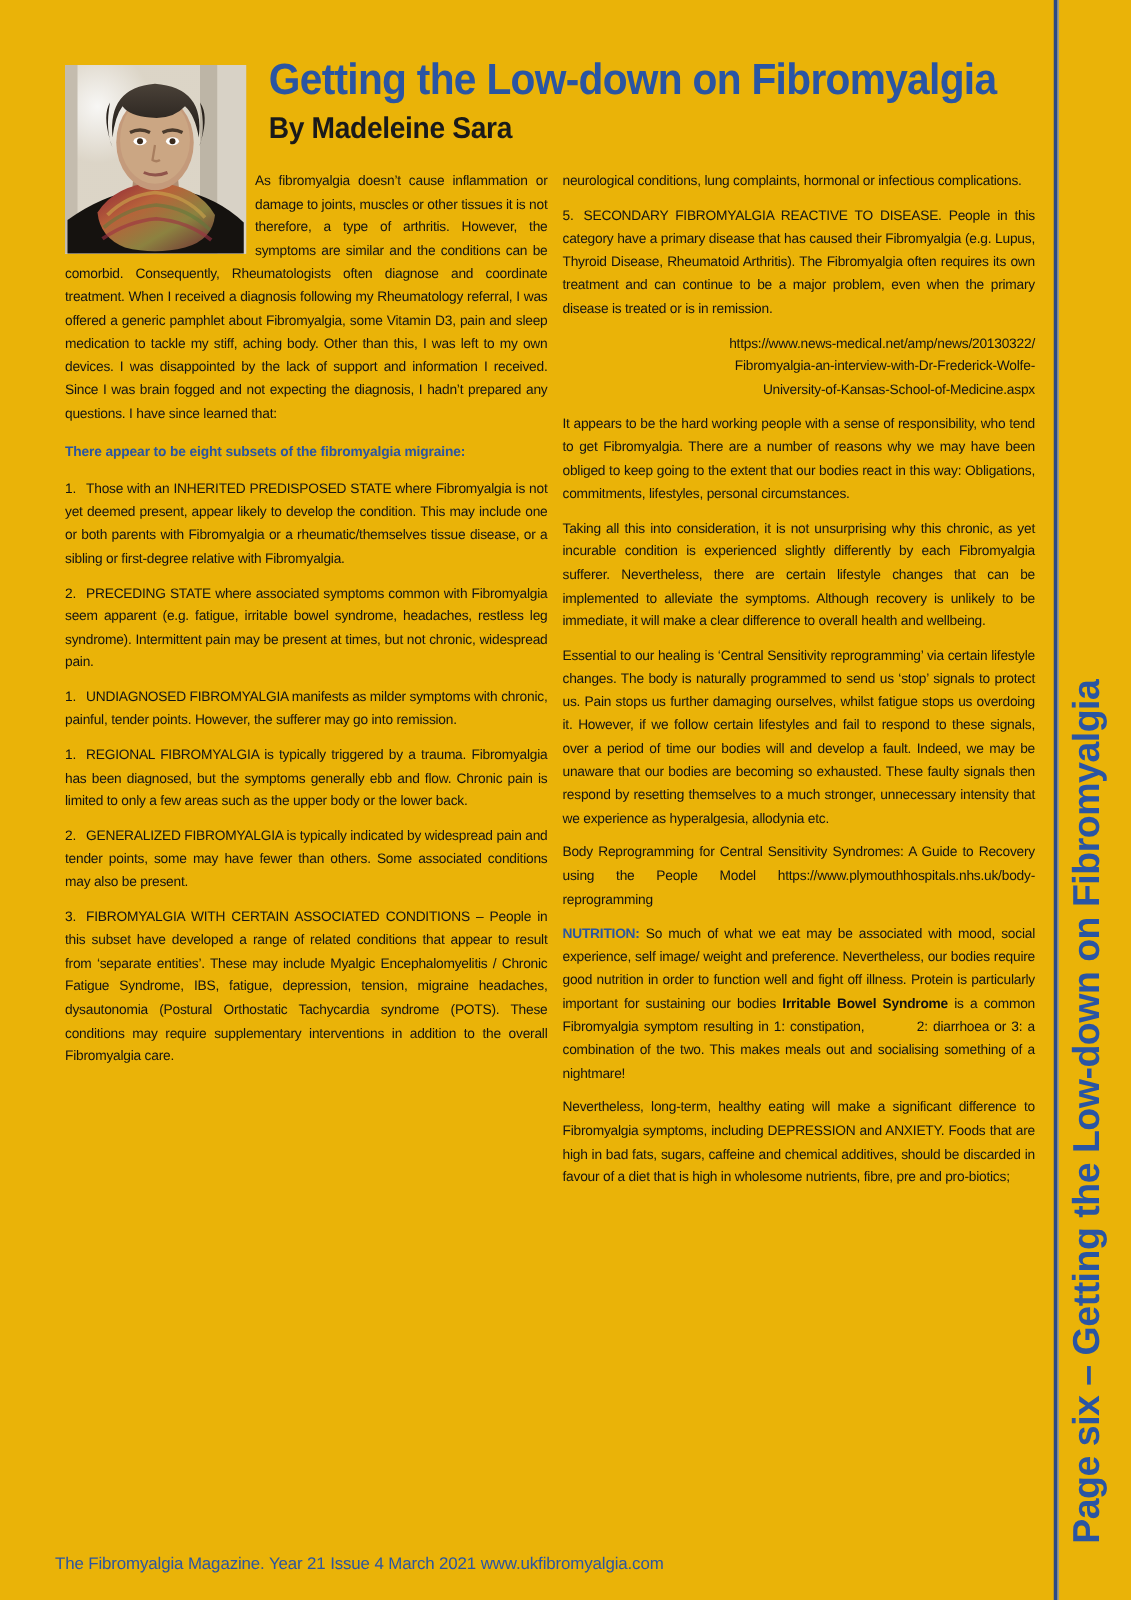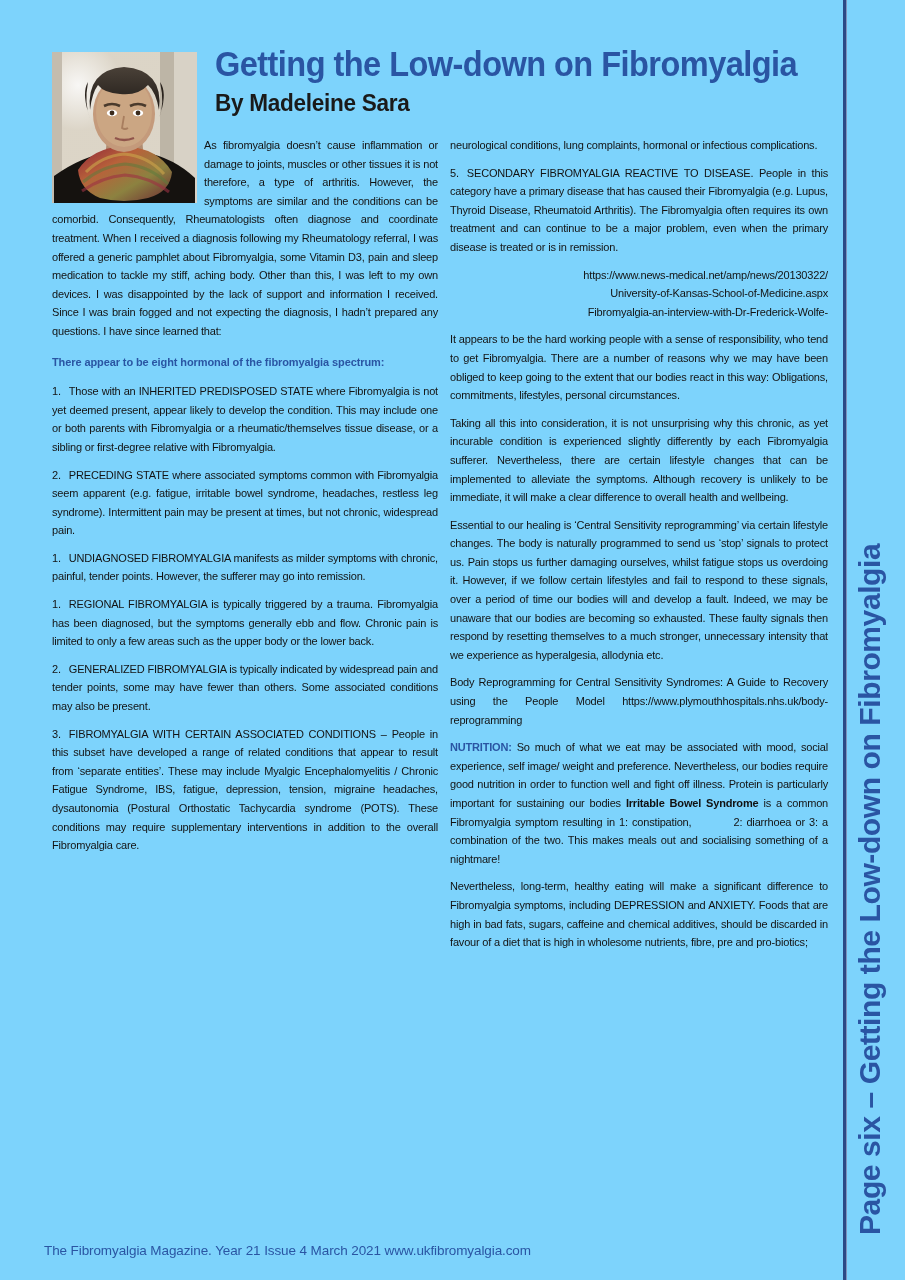--- a/index.html
+++ b/index.html
@@ -9,21 +9,21 @@
     background: #ffffff;
   }
   body {
     font-family: "Liberation Sans", sans-serif;
     -webkit-font-smoothing: antialiased;
   }
   #page {
     position: relative;
     width: 905px;
     height: 1280px;
-    background: #7dd3fc;
+    background: #eab308;
     overflow: hidden;
   }
 
   
   #header {
     position: absolute;
     left: 52px;
     top: 44px;
     width: 776px;
     height: 100px;
@@ -228,21 +228,21 @@
     <div id="title-block">
       <div id="article-title">Getting the Low-down on Fibromyalgia</div>
       <div id="article-byline">By Madeleine Sara</div>
     </div>
   </div>
 
   <div id="col-left" class="column">
 
     <div id="first-para-wrap" class="para">As fibromyalgia doesn’t cause inflammation or damage to joints, muscles or other tissues it is not therefore, a type of arthritis. However, the symptoms are similar and the conditions can be comorbid. Consequently, Rheumatologists often diagnose and coordinate treatment. When I received a diagnosis following my Rheumatology referral, I was offered a generic pamphlet about Fibromyalgia, some Vitamin D3, pain and sleep medication to tackle my stiff, aching body. Other than this, I was left to my own devices. I was disappointed by the lack of support and information I received. Since I was brain fogged and not expecting the diagnosis, I hadn’t prepared any questions. I have since learned that:</div>
 
-    <div class="sub-head">There appear to be eight hormonal of the fibromyalgia spectrum:</div>
+    <div class="sub-head">There appear to be eight subsets of the fibromyalgia migraine:</div>
 
     <div class="para"><span>1.</span><span class="gap-small"></span><span>Those with an INHERITED PREDISPOSED STATE where Fibromyalgia is not yet deemed present, appear likely to develop the condition. This may include one or both parents with Fibromyalgia or a rheumatic/themselves tissue disease, or a sibling or first-degree relative with Fibromyalgia.</span></div>
 
     <div class="para"><span>2.</span><span class="gap-small"></span><span>PRECEDING STATE where associated symptoms common with Fibromyalgia seem apparent (e.g. fatigue, irritable bowel syndrome, headaches, restless leg syndrome). Intermittent pain may be present at times, but not chronic, widespread pain.</span></div>
 
     <div class="para"><span>1.</span><span class="gap-small"></span><span>UNDIAGNOSED FIBROMYALGIA  manifests as milder symptoms with chronic, painful, tender points. However, the sufferer may go into remission.</span></div>
 
     <div class="para"><span>1.</span><span class="gap-small"></span><span>REGIONAL FIBROMYALGIA is typically triggered by a trauma. Fibromyalgia has been diagnosed, but the symptoms generally ebb and flow. Chronic pain is limited to only a few areas such as the upper body or the lower back.</span></div>
 
     <div class="para"><span>2.</span><span class="gap-small"></span><span>GENERALIZED FIBROMYALGIA is typically indicated by widespread pain and tender points, some may have fewer than others. Some associated conditions may also be present.</span></div>
@@ -253,22 +253,22 @@
   </div>
 
   <div id="col-right" class="column">
 
     <div class="para">neurological conditions, lung complaints, hormonal or infectious complications.</div>
 
     <div class="para"><span>5.</span><span class="gap-small"></span><span>SECONDARY FIBROMYALGIA REACTIVE TO DISEASE. People in this category have a primary disease that has caused their Fibromyalgia (e.g. Lupus, Thyroid Disease, Rheumatoid Arthritis). The Fibromyalgia often requires its own treatment and can continue to be a major problem, even when the primary disease is treated or is in remission.</span></div>
 
     <div class="plain">
       <div>https://www.news-medical.net/amp/news/20130322/</div>
+      <div>Fibromyalgia-an-interview-with-Dr-Frederick-Wolfe-</div>
       <div>University-of-Kansas-School-of-Medicine.aspx</div>
-      <div>Fibromyalgia-an-interview-with-Dr-Frederick-Wolfe-</div>
     </div>
 
     <div class="para">It appears to be the hard working people with a sense of responsibility, who tend to get Fibromyalgia. There are a number of reasons why we may have been obliged to keep going to the extent that our bodies react in this way: Obligations, commitments, lifestyles, personal circumstances.</div>
 
     <div class="para">Taking all this into consideration, it is not unsurprising why this chronic, as yet incurable condition is experienced slightly differently by each Fibromyalgia sufferer. Nevertheless, there are certain lifestyle changes that can be implemented to alleviate the symptoms. Although recovery is unlikely to be immediate, it will make a clear difference to overall health and wellbeing.</div>
 
     <div class="para">Essential to our healing is ‘Central Sensitivity reprogramming’ via certain lifestyle changes. The body is naturally programmed to send us ‘stop’ signals to protect us. Pain stops us further damaging ourselves, whilst fatigue stops us overdoing it. However, if we follow certain lifestyles and fail to respond to these signals, over a period of time our bodies will and develop a fault. Indeed, we may be unaware that our bodies are becoming so exhausted. These faulty signals then respond by resetting themselves to a much stronger, unnecessary intensity that we experience as hyperalgesia, allodynia etc.</div>
 
     <div class="para">Body Reprogramming for Central Sensitivity Syndromes: A Guide to Recovery using the People Model   https://www.plymouthhospitals.nhs.uk/body-reprogramming</div>
 

